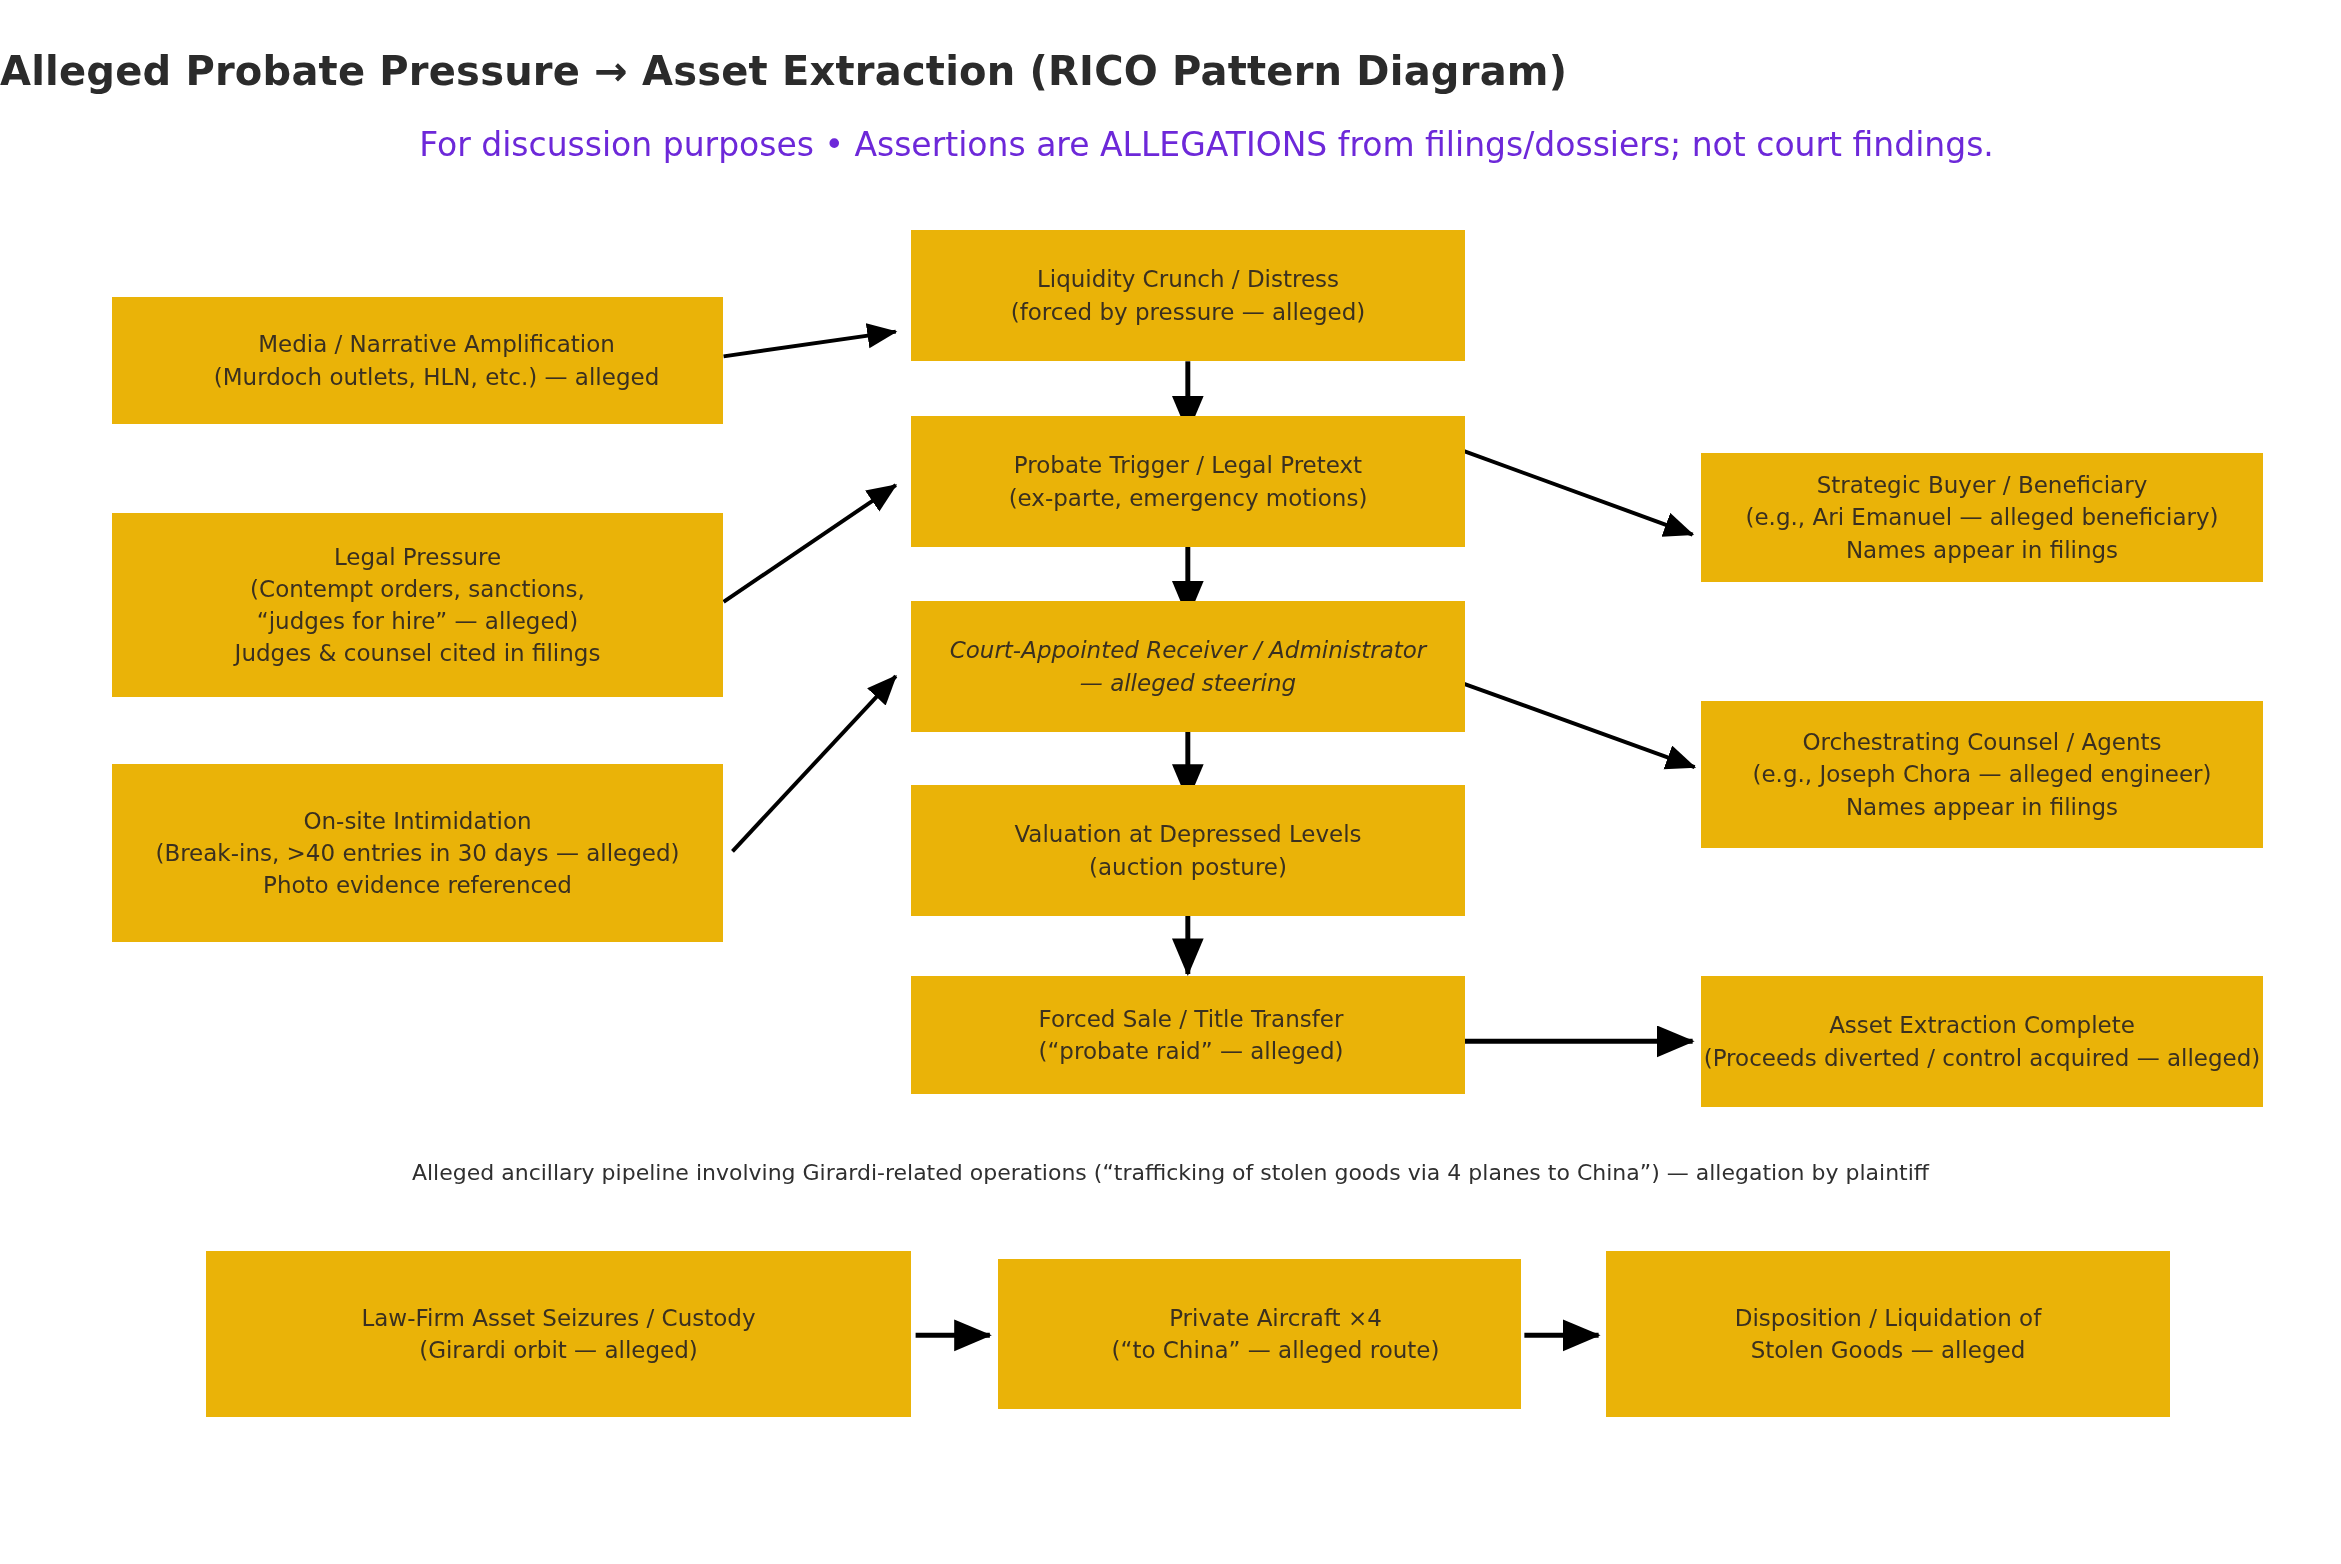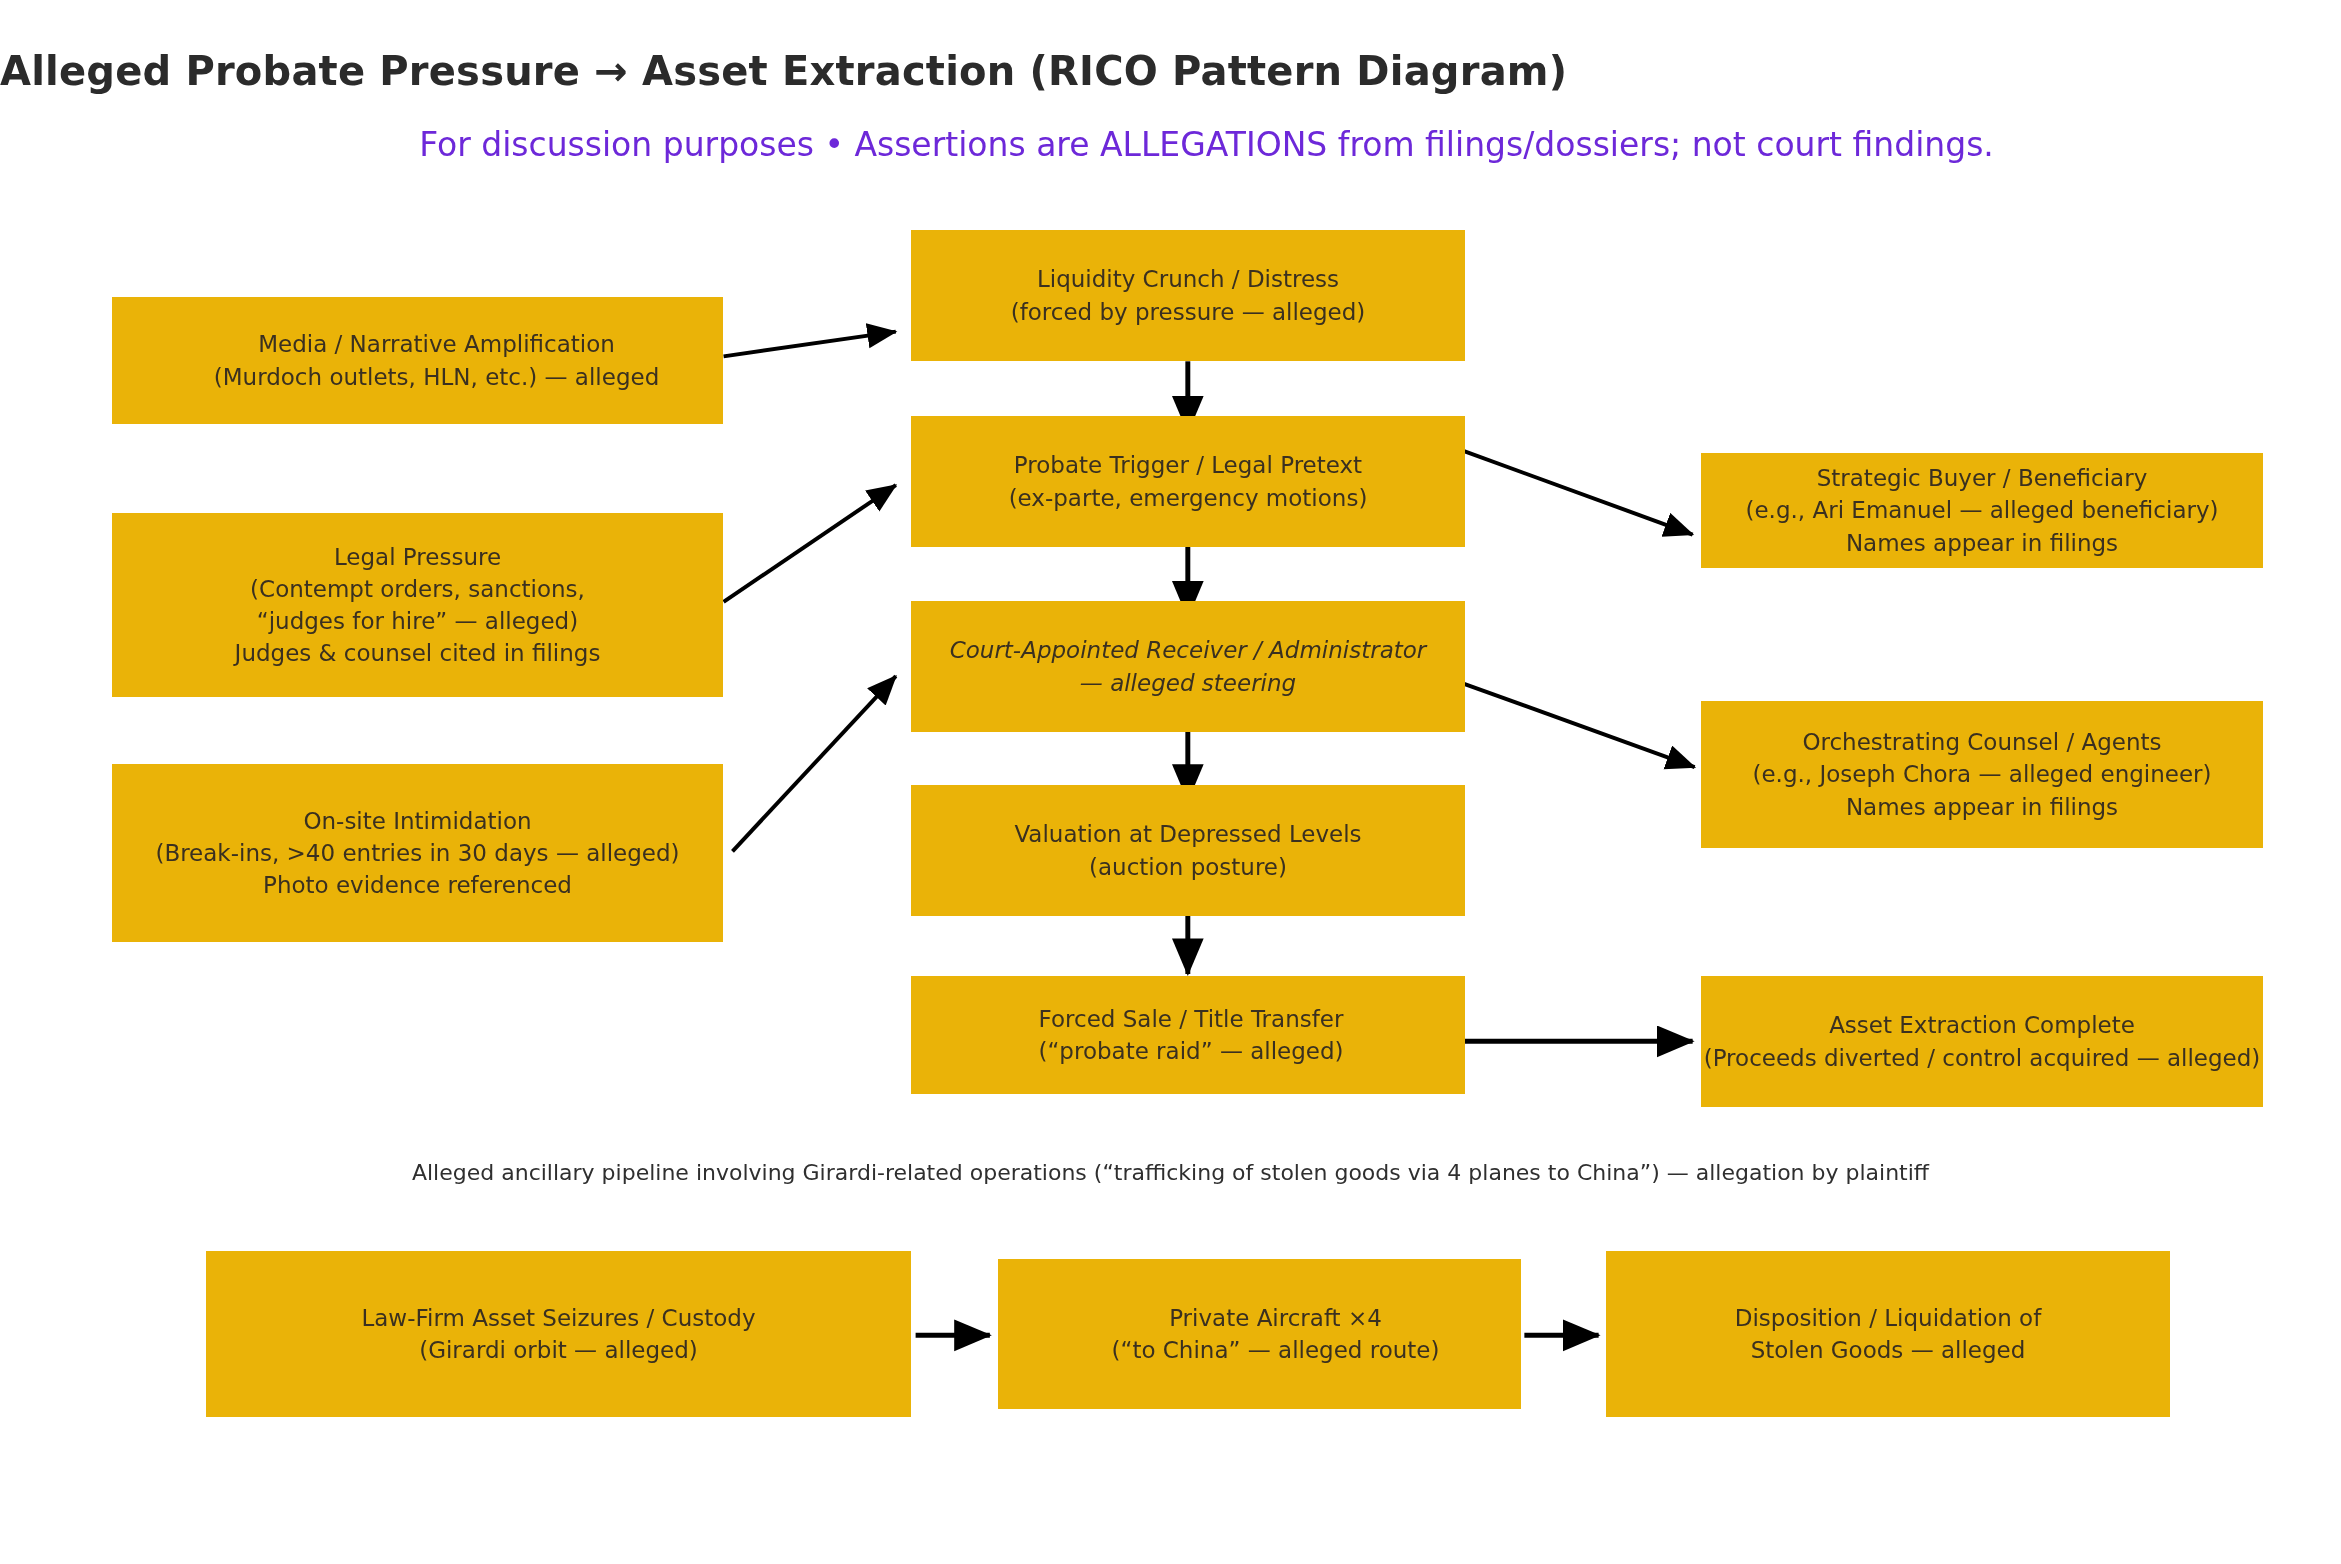--- a/index.html
+++ b/index.html
@@ -167,21 +167,21 @@
     </div>
   </div>
 
   <div class="box" style="left:911px; top:976px; width:554px; height:118px;padding-left:12px;">
     <div>
       <span>Forced Sale / Title Transfer</span>
       <span>(“probate raid” — alleged)</span>
     </div>
   </div>
 
-  <div class="box" style="left:1701px; top:453px; width:562px; height:115px;">
+  <div class="box" style="left:1701px; top:453px; width:562px; height:129px;">
     <div>
       <span>Strategic Buyer / Beneficiary</span>
       <span>(e.g., Ari Emanuel — alleged beneficiary)</span>
       <span>Names appear in filings</span>
     </div>
   </div>
 
   <div class="box" style="left:1701px; top:701px; width:562px; height:147px;">
     <div>
       <span>Orchestrating Counsel / Agents</span>

